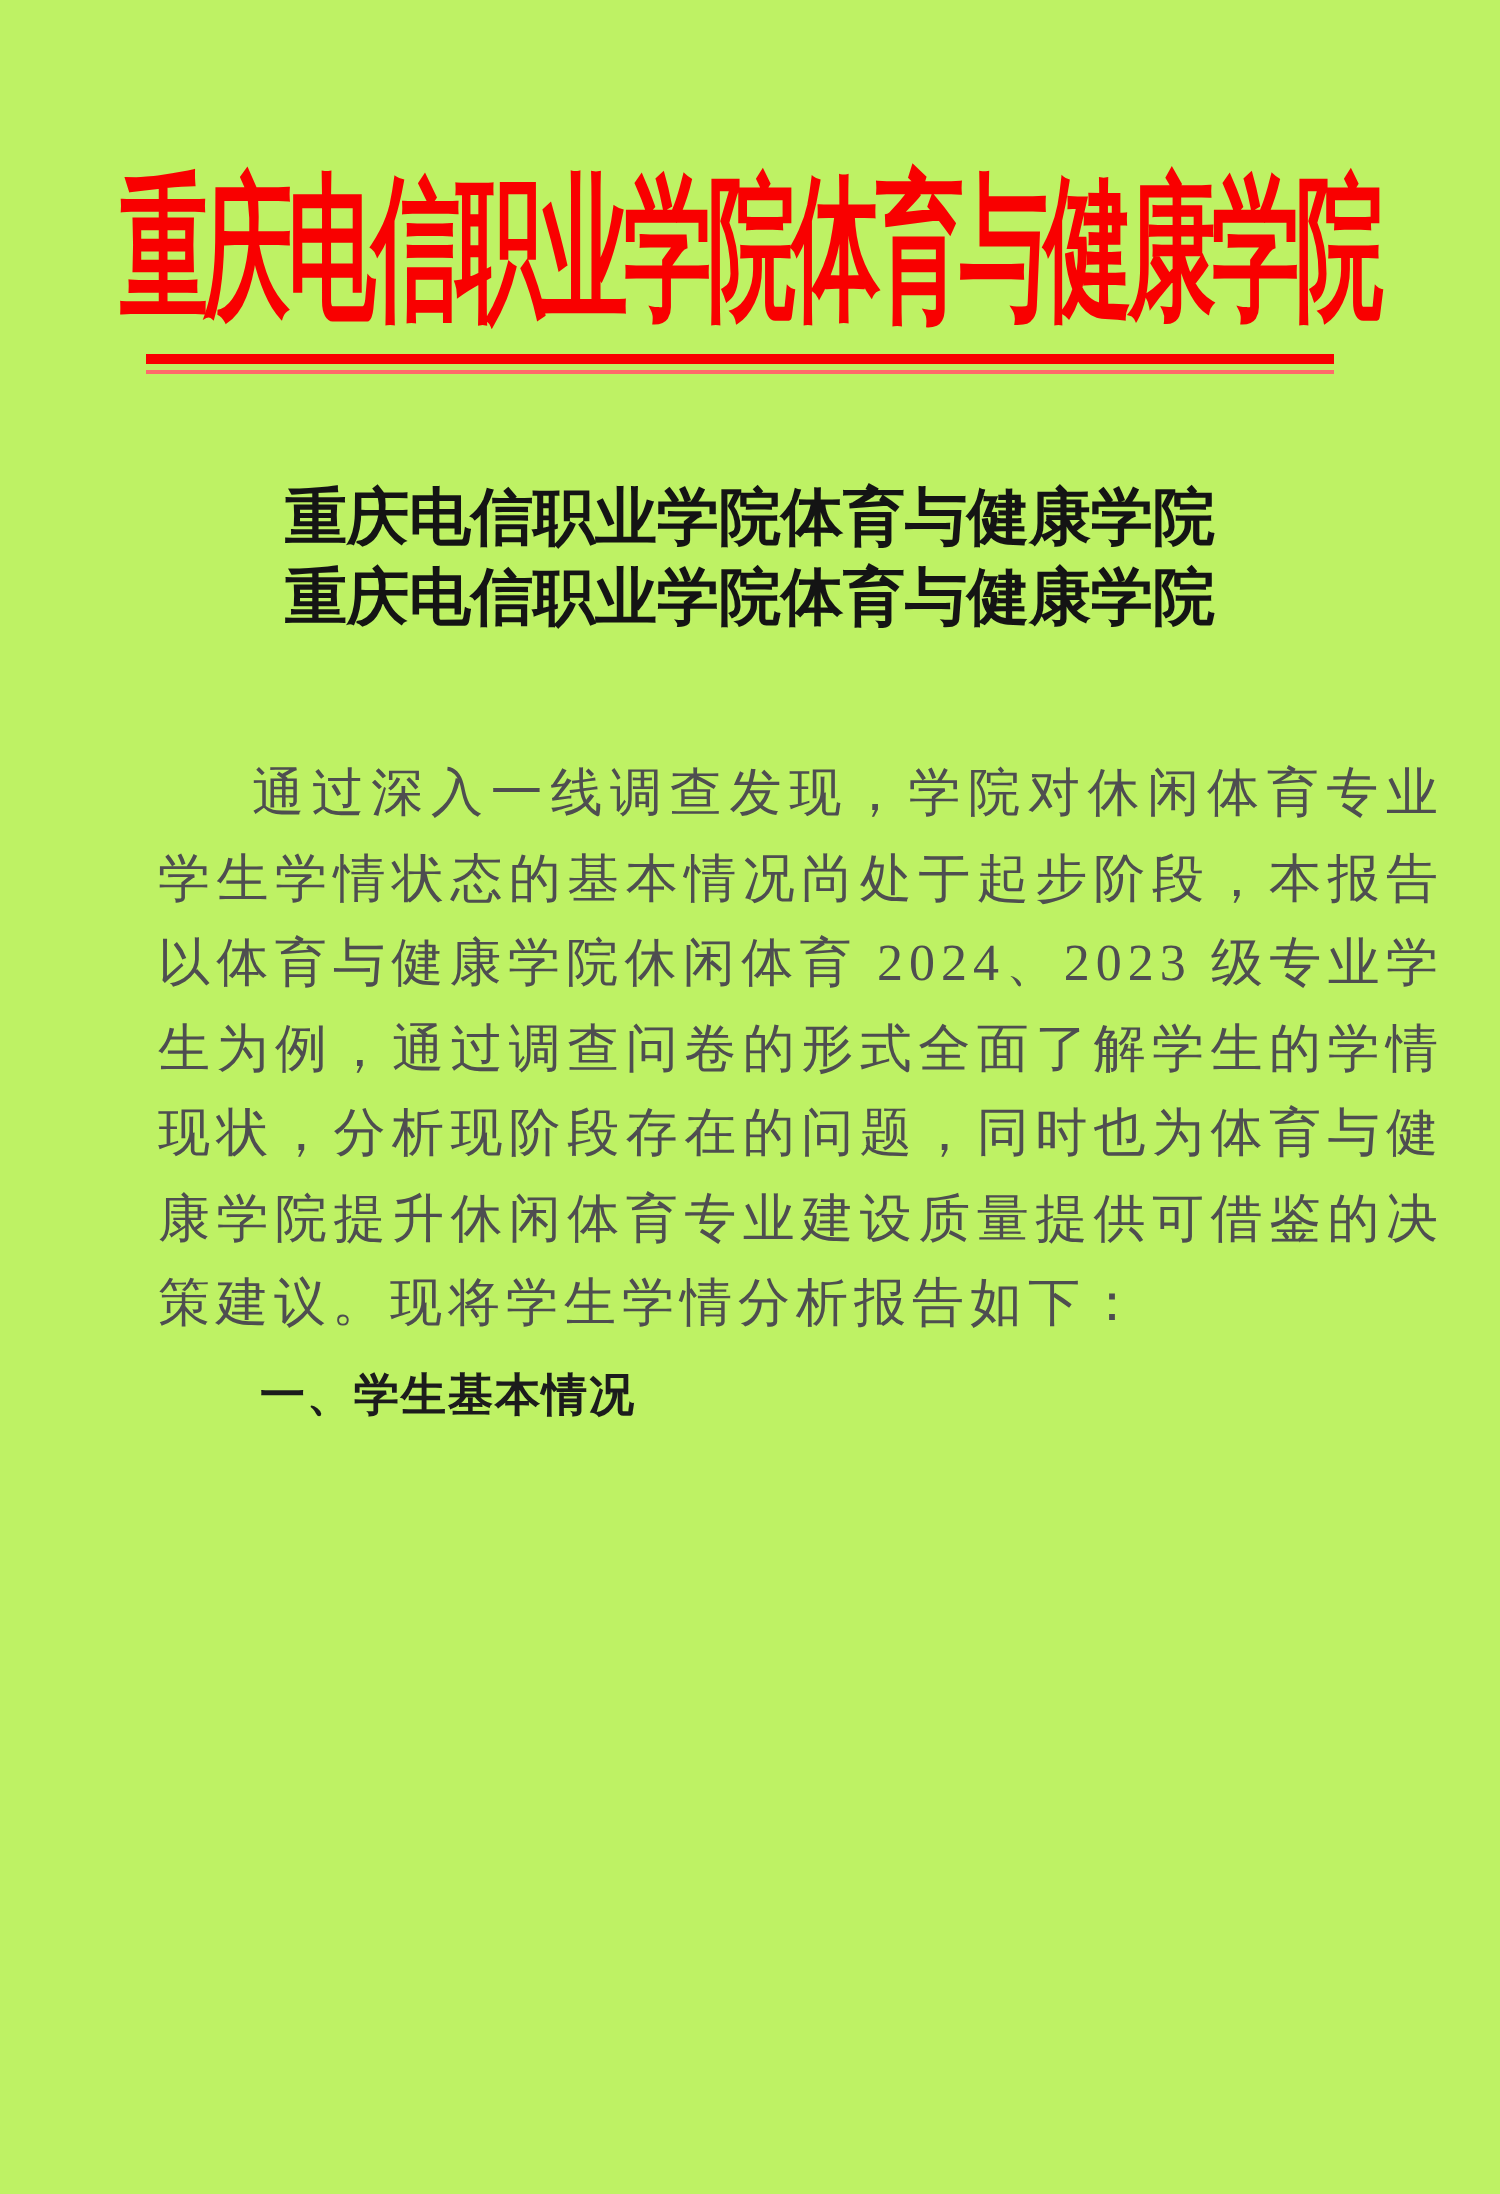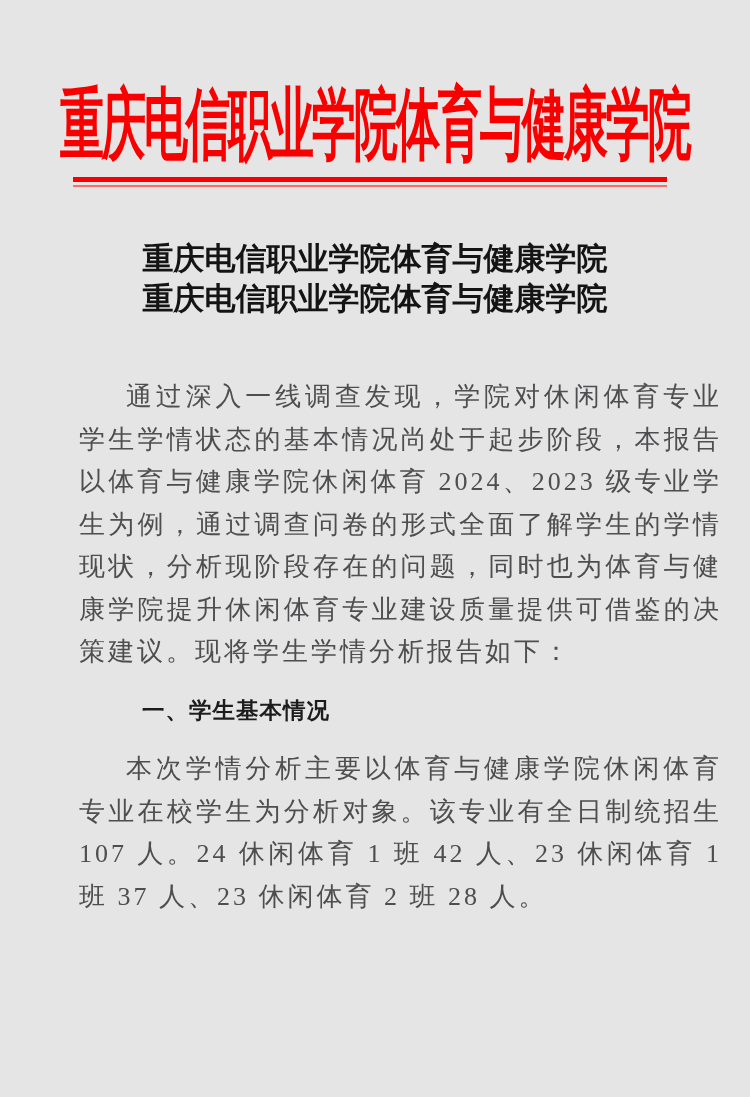--- a/index.html
+++ b/index.html
@@ -1,21 +1,21 @@
 <!DOCTYPE html>
 <html><head>
 <meta charset="utf-8">
 <style>
   html, body { margin: 0; padding: 0; background: #ffffff; }
   .page {
     position: relative;
     width: 750px;
     height: 1097px;
     margin: 0 auto;
-    background: #e5e5e5;
+    background: #bef264;
     overflow: hidden;
     font-family: "Liberation Serif", "DejaVu Serif", serif;
   }
 
   
   .masthead {
     text-align: center;
   }
   .masthead-text {
     display: inline-block;
@@ -62,28 +62,28 @@
     font-size: 26px;
     line-height: 42.5px;
     letter-spacing: 3px;
     text-align: justify;
     text-justify: inter-character;
     text-indent: 47px;
     color: #4e4e50;
     font-family: "Liberation Serif", "DejaVu Serif", serif;
   }
   .section-heading {
-    margin: 16px;
+    margin: 4px;
     padding-left: 47px;
     font-size: 22.5px;
     line-height: 42.5px;
     letter-spacing: 1px;
     font-weight: bold;
     color: #1c1c1c;
-    font-family: Liberation Sans, sans-serif;
+    font-family: Liberation Mono, monospace;
   }
 </style>
 </head>
 <body>
 
 <div class="page">
 
   <header class="masthead">
     <div class="masthead-text">重庆电信职业学院体育与健康学院</div>
     <div class="rule-thick"></div>
@@ -91,16 +91,15 @@
   </header>
 
   <h1 class="doc-title">
     <span class="title-line">重庆电信职业学院体育与健康学院</span>
     <span class="title-line">重庆电信职业学院体育与健康学院</span>
   </h1>
 
   <main class="doc-body">
     <p class="body-para">通过深入一线调查发现，学院对休闲体育专业学生学情状态的基本情况尚处于起步阶段，本报告以体育与健康学院休闲体育 2024、2023 级专业学生为例，通过调查问卷的形式全面了解学生的学情现状，分析现阶段存在的问题，同时也为体育与健康学院提升休闲体育专业建设质量提供可借鉴的决策建议。现将学生学情分析报告如下：</p>
     <h2 class="section-heading">一、学生基本情况</h2>
-    <p class="body-para">本次学情分析主要以体育与健康学院休闲体育专业在校学生为分析对象。该专业有全日制统招生 107 人。24 休闲体育 1 班 42 人、23 休闲体育 1 班 37 人、23 休闲体育 2 班 28 人。</p>
   </main>
 
 </div>
 
 </body></html>

